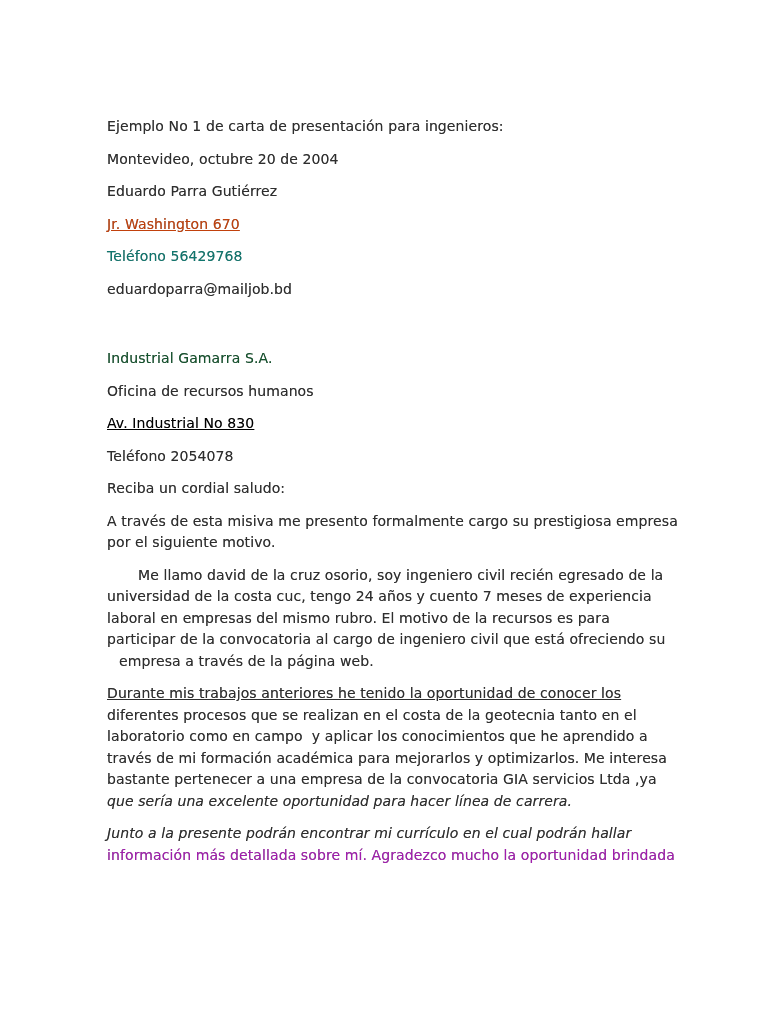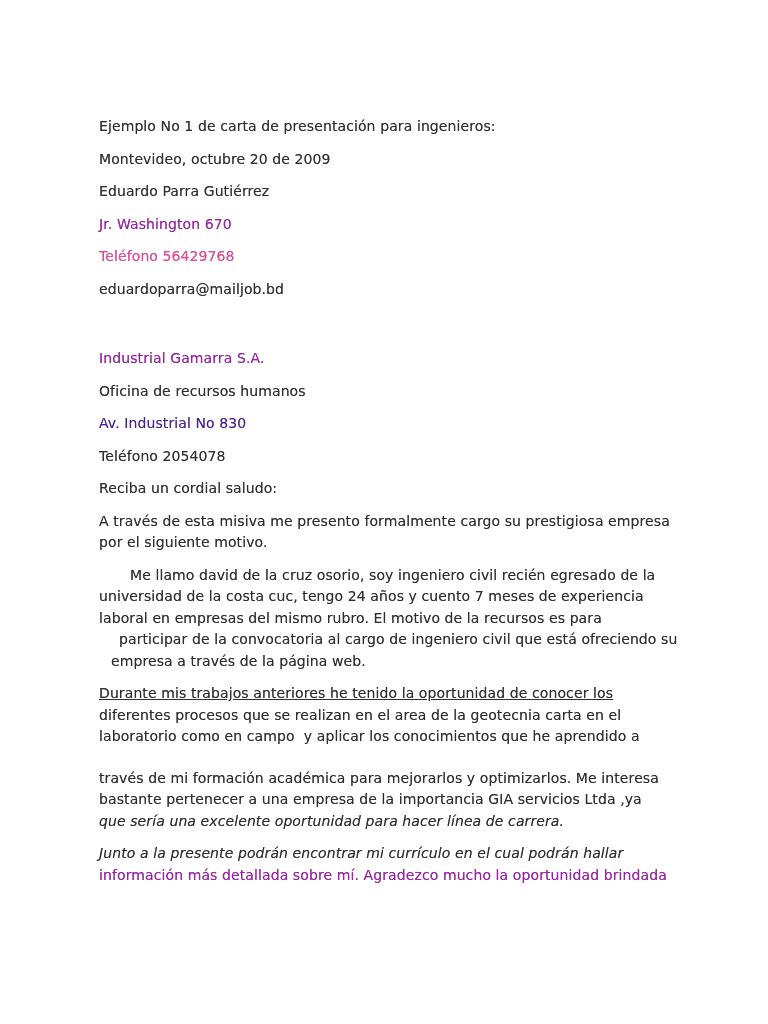--- a/index.html
+++ b/index.html
@@ -14,21 +14,21 @@
     position: relative;
     font-family: "DejaVu Sans", "Liberation Sans", sans-serif;
   }
   .letter-page {
     position: absolute;
     inset: 0;
     background: #ffffff;
   }
   .letter-body {
     position: absolute;
-    left: 99px;
+    left: 107px;
     top: 116px;
     width: 600px;
   }
   .letter-block {
     margin: 0 0 11px 0;
   }
   .letter-line {
     font-size: 14px;
     line-height: 21.5px;
     color: #2e2e2e;
@@ -40,66 +40,66 @@
 </style>
 </head>
 <body>
 
 <main class="letter-page">
   <section class="letter-body" id="letter-body">
       <div class="letter-block">
         <div class="letter-line" style="color: rgb(46, 46, 46);">Ejemplo No 1 de carta de presentación para ingenieros:</div>
       </div>
       <div class="letter-block">
-        <div class="letter-line" style="color: rgb(46, 46, 46);">Montevideo, octubre 20 de 2009</div>
+        <div class="letter-line" style="color: rgb(46, 46, 46);">Montevideo, octubre 20 de 2004</div>
       </div>
       <div class="letter-block">
         <div class="letter-line" style="color: rgb(46, 46, 46);">Eduardo Parra Gutiérrez</div>
       </div>
       <div class="letter-block">
-        <div class="letter-line" style="color: #a21caf;">Jr. Washington 670</div>
+        <div class="letter-line" style="color: #c2410c; text-decoration: underline;">Jr. Washington 670</div>
       </div>
       <div class="letter-block">
-        <div class="letter-line" style="color: #ec4899;">Teléfono 56429768</div>
+        <div class="letter-line" style="color: #0f766e;">Teléfono 56429768</div>
       </div>
       <div class="letter-block">
         <div class="letter-line" style="color: rgb(46, 46, 46);">eduardoparra@mailjob.bd</div>
       </div>
       <div class="letter-block">
-        <div class="letter-line" style="color: #a21caf; margin-top: 48px;">Industrial Gamarra S.A.</div>
+        <div class="letter-line" style="color: #14532d; margin-top: 48px;">Industrial Gamarra S.A.</div>
       </div>
       <div class="letter-block">
         <div class="letter-line" style="color: rgb(46, 46, 46);">Oficina de recursos humanos</div>
       </div>
       <div class="letter-block">
-        <div class="letter-line" style="color: #4c1d95;">Av. Industrial No 830</div>
+        <div class="letter-line" style="color: #000000; text-decoration: underline;">Av. Industrial No 830</div>
       </div>
       <div class="letter-block">
         <div class="letter-line" style="color: rgb(46, 46, 46);">Teléfono 2054078</div>
       </div>
       <div class="letter-block">
         <div class="letter-line" style="color: rgb(46, 46, 46);">Reciba un cordial saludo:</div>
       </div>
       <div class="letter-block">
         <div class="letter-line" style="color: rgb(46, 46, 46);">A través de esta misiva me presento formalmente cargo su prestigiosa empresa</div>
         <div class="letter-line" style="color: rgb(46, 46, 46);">por el siguiente motivo.</div>
       </div>
       <div class="letter-block">
         <div class="letter-line" style="color: rgb(46, 46, 46); margin-left: 31px;">Me llamo david de la cruz osorio, soy ingeniero civil recién egresado de la</div>
         <div class="letter-line" style="color: rgb(46, 46, 46);">universidad de la costa cuc, tengo 24 años y cuento 7 meses de experiencia</div>
         <div class="letter-line" style="color: rgb(46, 46, 46);">laboral en empresas del mismo rubro. El motivo de la recursos es para</div>
-        <div class="letter-line" style="color: rgb(46, 46, 46); margin-left: 20px;">participar de la convocatoria al cargo de ingeniero civil que está ofreciendo su</div>
+        <div class="letter-line" style="color: rgb(46, 46, 46);">participar de la convocatoria al cargo de ingeniero civil que está ofreciendo su</div>
         <div class="letter-line" style="color: rgb(46, 46, 46); margin-left: 12px;">empresa a través de la página web.</div>
       </div>
       <div class="letter-block">
         <div class="letter-line" style="color: rgb(46, 46, 46); text-decoration: underline;">Durante mis trabajos anteriores he tenido la oportunidad de conocer los</div>
-        <div class="letter-line" style="color: rgb(46, 46, 46);">diferentes procesos que se realizan en el area de la geotecnia carta en el</div>
+        <div class="letter-line" style="color: rgb(46, 46, 46);">diferentes procesos que se realizan en el costa de la geotecnia tanto en el</div>
         <div class="letter-line" style="color: rgb(46, 46, 46);">laboratorio como en campo  y aplicar los conocimientos que he aprendido a</div>
-        <div class="letter-line" style="color: rgb(46, 46, 46); margin-top: 20px;">través de mi formación académica para mejorarlos y optimizarlos. Me interesa</div>
-        <div class="letter-line" style="color: rgb(46, 46, 46);">bastante pertenecer a una empresa de la importancia GIA servicios Ltda ,ya</div>
+        <div class="letter-line" style="color: rgb(46, 46, 46);">través de mi formación académica para mejorarlos y optimizarlos. Me interesa</div>
+        <div class="letter-line" style="color: rgb(46, 46, 46);">bastante pertenecer a una empresa de la convocatoria GIA servicios Ltda ,ya</div>
         <div class="letter-line" style="color: rgb(46, 46, 46); font-style: italic;">que sería una excelente oportunidad para hacer línea de carrera.</div>
       </div>
       <div class="letter-block">
         <div class="letter-line" style="color: rgb(46, 46, 46); font-style: italic;">Junto a la presente podrán encontrar mi currículo en el cual podrán hallar</div>
         <div class="letter-line" style="color: #a21caf;">información más detallada sobre mí. Agradezco mucho la oportunidad brindada</div>
       </div>
     </section>
 </main>
 
 </body></html>

